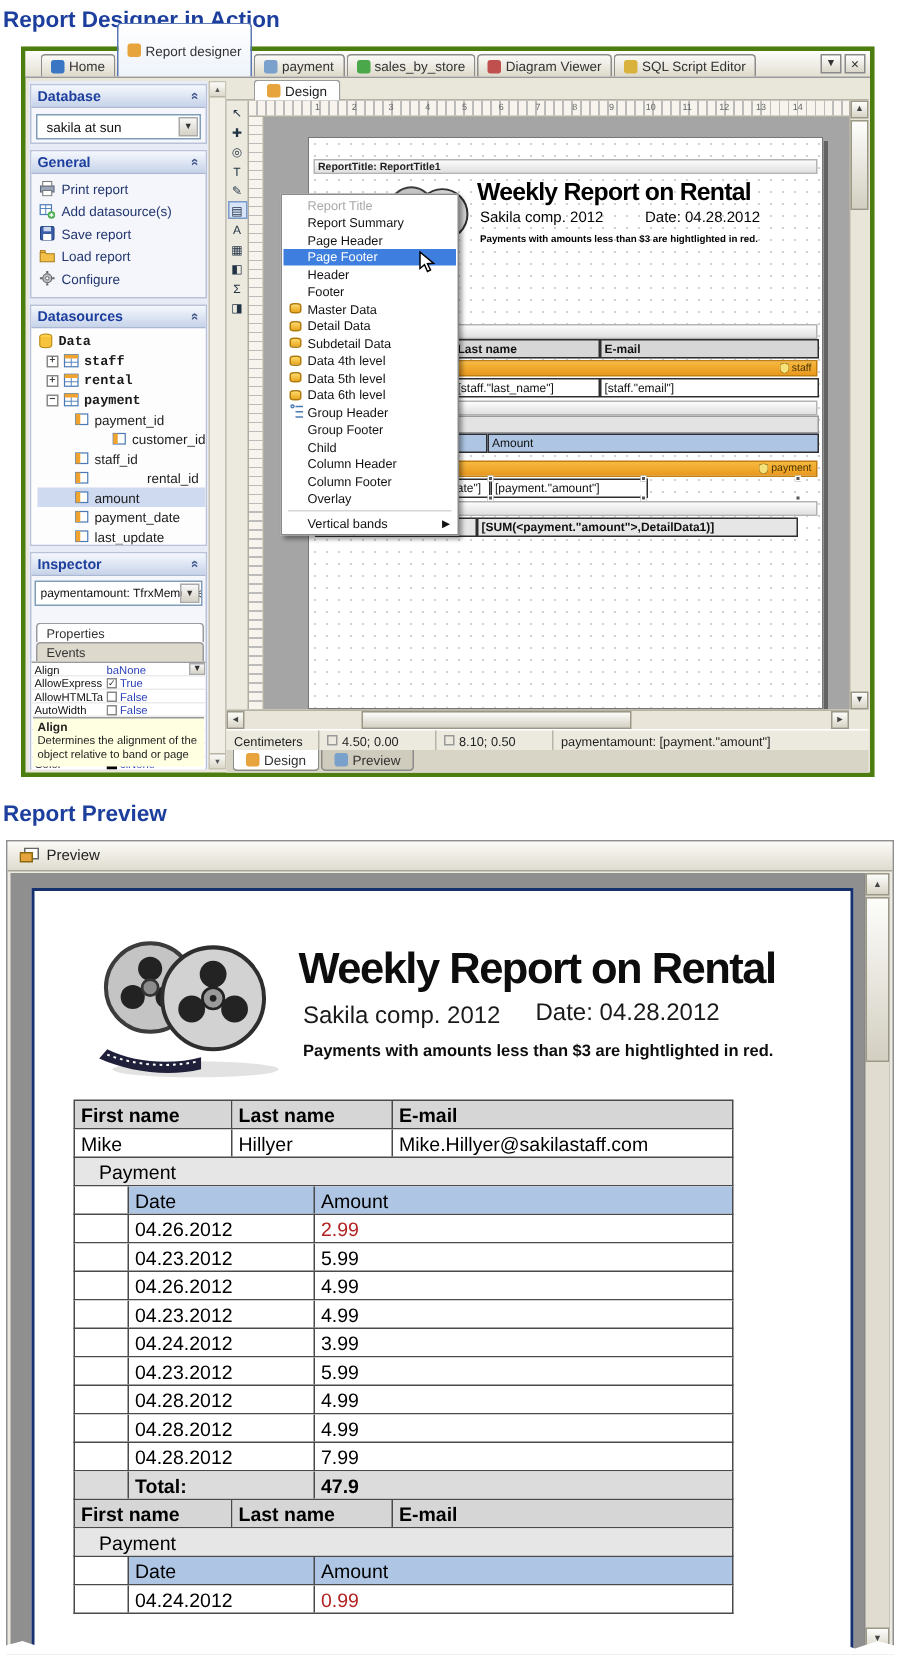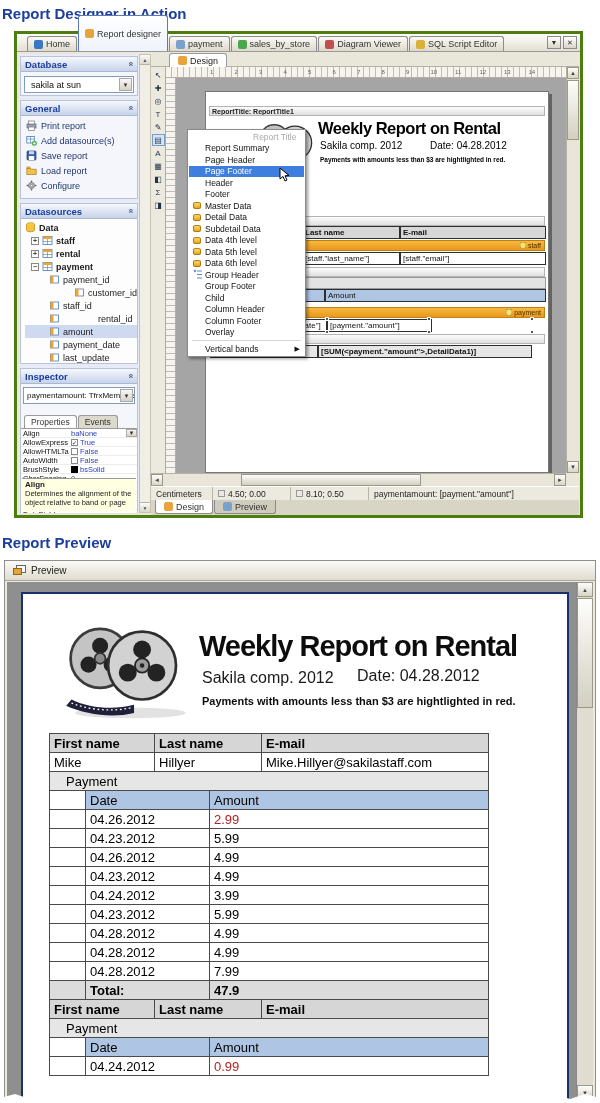--- a/index.html
+++ b/index.html
@@ -35,32 +35,32 @@
            font-size:9.5px; font-weight:bold; color:#1c3e9d; }
   .chev { font-size:9px; color:#45598c; transform:rotate(90deg); font-weight:bold; }
   .combo { height:17px; margin:4px 3px; background:#fff; border:1px solid #7f9db9;
            display:flex; align-items:center; gap:3px; font-size:9px; color:#111; padding-left:3px; position:relative; }
   .combo-btn { position:absolute; right:1px; top:1px; bottom:1px; width:13px;
                background:linear-gradient(#f8f8f8,#d5d1c4); border:1px solid #aaa;
                font-size:6px; display:flex; align-items:center; justify-content:center; color:#333; }
   .gitem { display:flex; align-items:center; gap:4px; height:15px; font-size:9px; color:#22366f; padding-left:5px; }
   .tree { padding:2px 0 0 4px; background:#fdfdfd; }
   .trow { display:flex; align-items:center; gap:3px; height:13px; font-size:9px; color:#1b1b1b; white-space:nowrap; }
-  .trow.bold { font-weight:bold; }
+  .trow.bold { font-weight:bold;font-family:Liberation Mono, monospace; }
   .trow.sel { background:#cfdaf0; }
   .pm { width:8px; height:8px; border:1px solid #888; background:#fff; font-size:7px; line-height:6px;
         text-align:center; color:#444; flex:none; }
   .sstrip { position:absolute; left:122px; top:2px; width:12px; bottom:2px;
             background:#f0eee5; border:1px solid #c6c2b4; }
   .sarr { height:10px; font-size:5px; color:#555; display:flex; align-items:center; justify-content:center;
           background:linear-gradient(#fbfbf9,#dbd7c9); border-bottom:1px solid #b8b4a6; }
   .sarr.bot { position:absolute; bottom:0; left:0; right:0; border-top:1px solid #b8b4a6; border-bottom:none; }
 
   
-  .instabs { display:flex; padding-left:3px; margin-top:11px; }
+  .instabs { display:flex; padding-left:3px; margin-top:11px;flex-direction:column; }
   .instab { font-size:8.5px; padding:1px 6px; border:1px solid #9a9a9a; border-bottom:none;
             border-radius:3px 3px 0 0; background:#ddd9cc; color:#333; margin-right:1px; }
   .instab.active { background:#fff; }
   .pgrid { background:#fff; border-top:1px solid #9a9a9a; overflow:hidden; position:relative; }
   .prow { display:flex; height:9px; font-size:7.5px; border-bottom:1px solid #ececec; align-items:center; }
   .pname { width:50px; padding-left:2px; color:#111; overflow:hidden; white-space:nowrap; flex:none; }
   .pval { flex:1; color:#2b41b8; display:flex; align-items:center; gap:2px; overflow:hidden; white-space:nowrap; }
   .chk { width:7px; height:7px; border:1px solid #888; background:#fff; font-size:6px; line-height:6px;
          text-align:center; color:#222; flex:none; }
   .swatch { width:7px; height:7px; background:#000; flex:none; }
@@ -107,21 +107,21 @@
   .handle { position:absolute; width:4px; height:4px; background:#555; border:1px solid #fff; z-index:4; }
   .dtitle { position:absolute; font-weight:bold; color:#000; white-space:nowrap; }
 
   
   .cmenu { position:absolute; left:36px; top:62px; width:119px; background:#fff; border:1px solid #8a8a8a;
            box-shadow:2px 2px 3px rgba(0,0,0,.4); padding:1px; z-index:40; }
   .mitem { height:11.5px; display:flex; align-items:center; font-size:8.5px; color:#111;
            padding-left:3px; gap:3px; position:relative; white-space:nowrap; }
   .mico { width:10px; display:flex; justify-content:center; flex:none; }
   .mitem.hl { background:#3d7ede; color:#fff; }
-  .mitem.dis { color:#a8a8a8;margin-left:48px; }
+  .mitem.dis { color:#a8a8a8; }
   .msep { height:1px; background:#d6d6d6; margin:2px 3px; }
   .subarrow { position:absolute; right:4px; font-size:7px; }
   .cyl { width:8px; height:7px; background:linear-gradient(#ffd96a,#e8a820);
          border:1px solid #b07c10; border-radius:3px/2px; }
   .cursor-arrow { position:absolute; z-index:60; }
 
   
   .vscroll { position:absolute; right:0; top:15px; width:13px; bottom:42px; background:#e9e5d8; border-left:1px solid #b5b1a4; }
   .scr-btn { position:absolute; left:0; right:0; height:12px; background:linear-gradient(#fdfdfb,#d8d4c6);
              border:1px solid #9c9888; font-size:6px; color:#444; display:flex; align-items:center; justify-content:center; }

